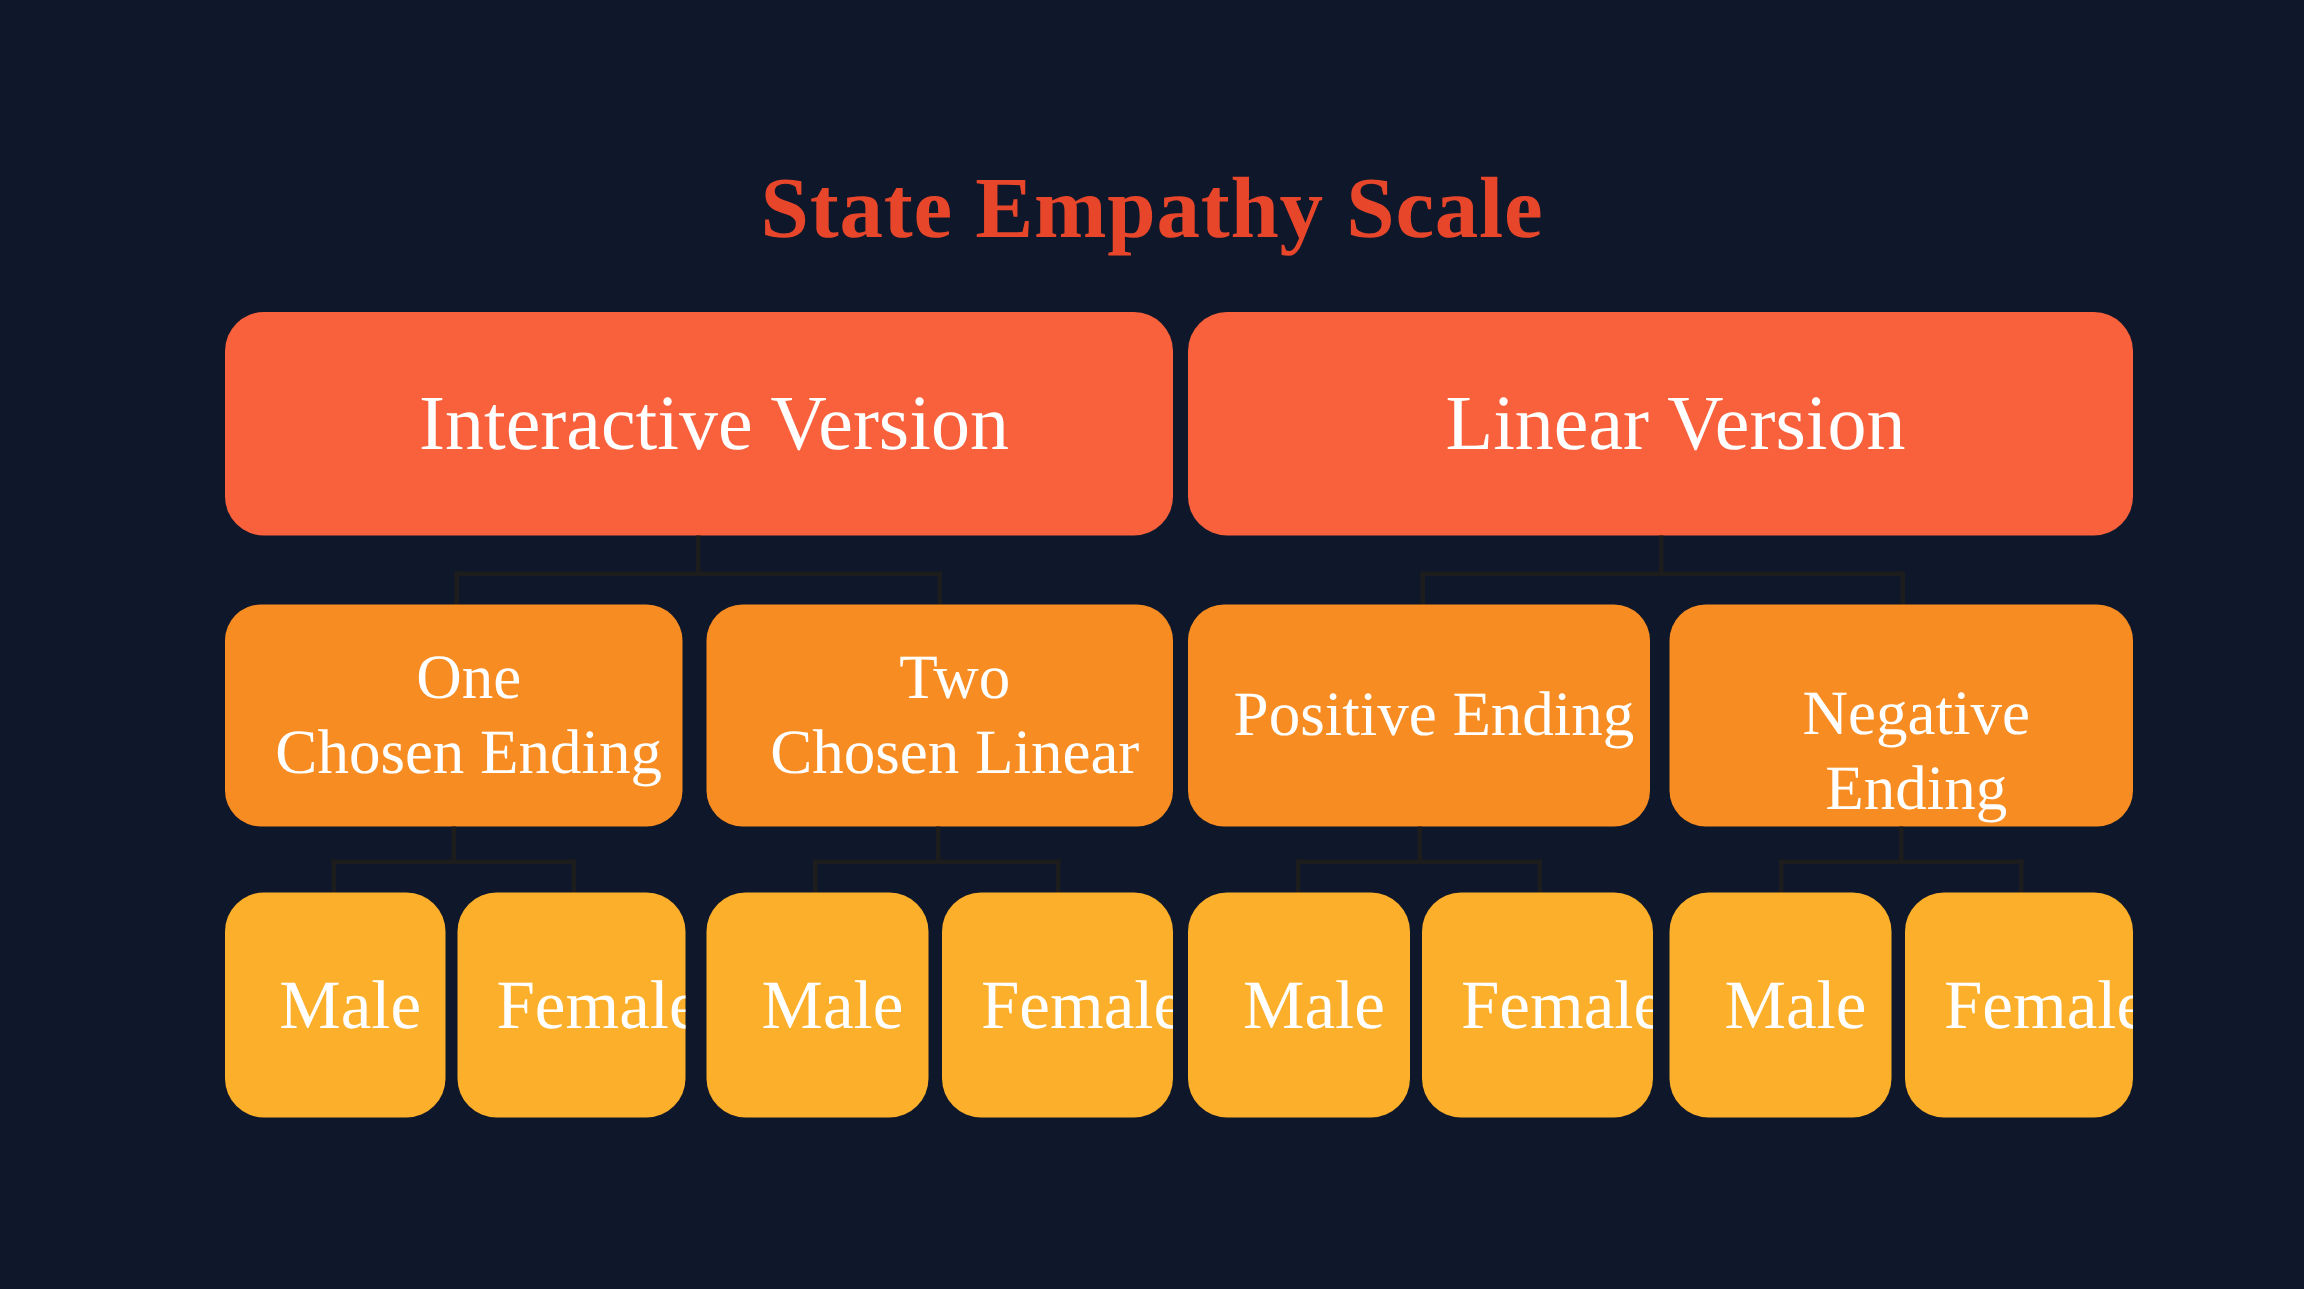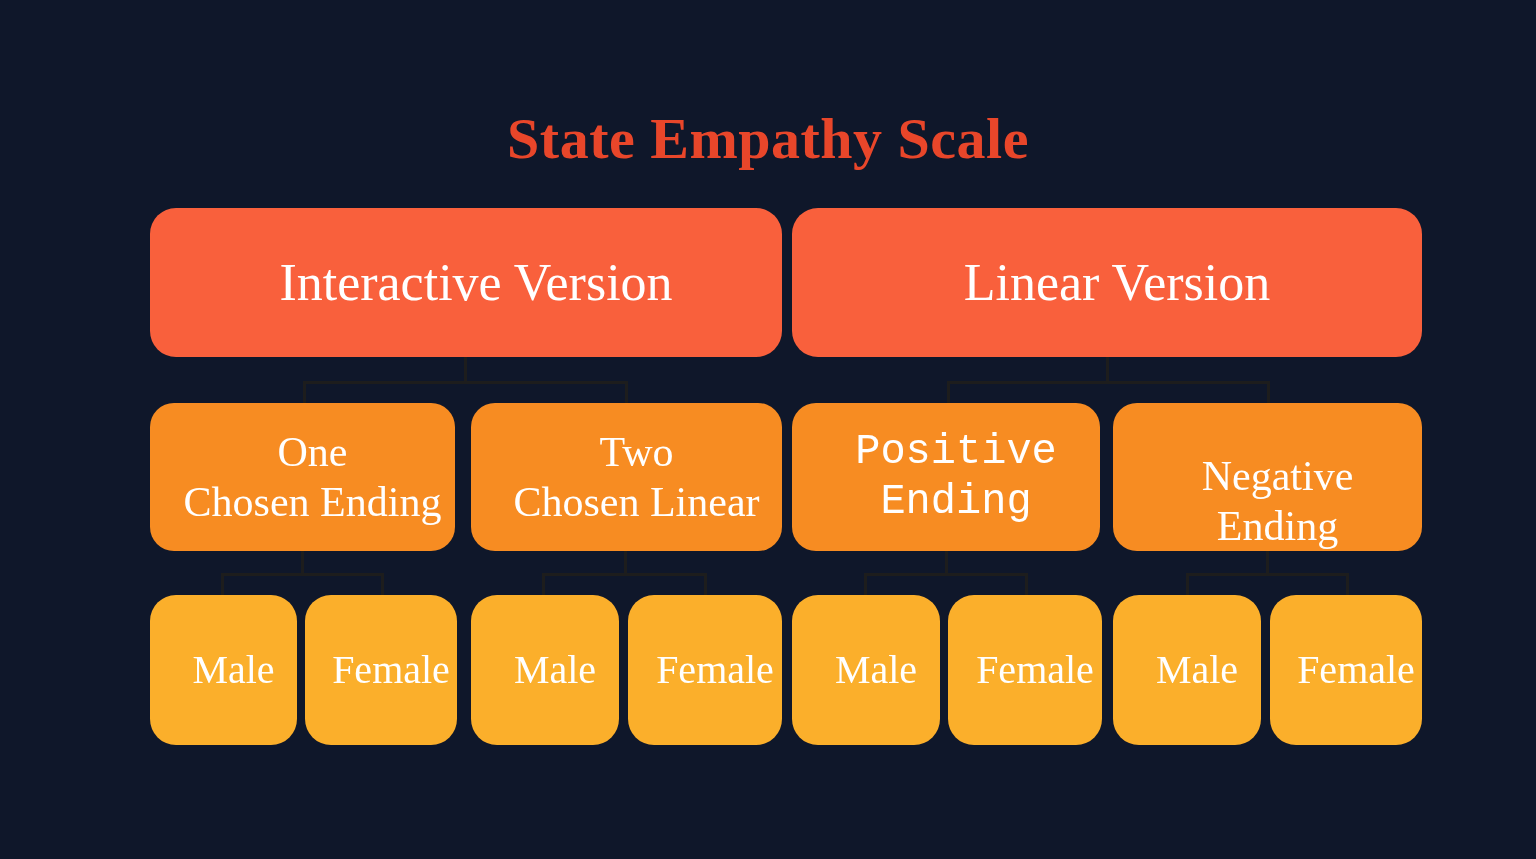--- a/index.html
+++ b/index.html
@@ -59,21 +59,21 @@
     font-size: 52px;
     line-height: 60px;
   }
   .level2 {
     border-radius: 24px;
     font-size: 42px;
     line-height: 50px;
   }
   .level3 {
     border-radius: 26px;
-    font-size: 40px;
+    font-size: 46px;
     line-height: 48px;
   }
 
   
   .conn {
     position: absolute;
     background: #1d1d1d;
   }
   .conn-v { width: 3px; }
   .conn-h { height: 3px; }
@@ -106,21 +106,21 @@
   <div class="node level2" style="left:150px; top:403px; width:305px; height:148px; background:#F78C22;">
     <span class="node-label">One
 Chosen Ending</span>
   </div>
 
   <div class="node level2" style="left:471px; top:403px; width:311px; height:148px; background:#F78C22;">
     <span class="node-label">Two
 Chosen Linear</span>
   </div>
 
-  <div class="node level2" style="left:792px; top:403px; width:308px; height:148px; background:#F78C22;font-family:Liberation Mono, monospace;">
+  <div class="node level2" style="left:792px; top:403px; width:308px; height:148px; background:#F78C22;">
     <span class="node-label">Positive Ending</span>
   </div>
 
   <div class="node level2" style="left:1113px; top:403px; width:309px; height:148px; background:#F78C22;align-items:flex-end;">
     <span class="node-label">Negative Ending</span>
   </div>
 
   <div class="conn conn-v" style="left:301px; top:551px; height:24px;"></div>
   <div class="conn conn-h" style="left:221px; top:573px; width:163px;"></div>
   <div class="conn conn-v" style="left:221px; top:573px; height:24px;"></div>

